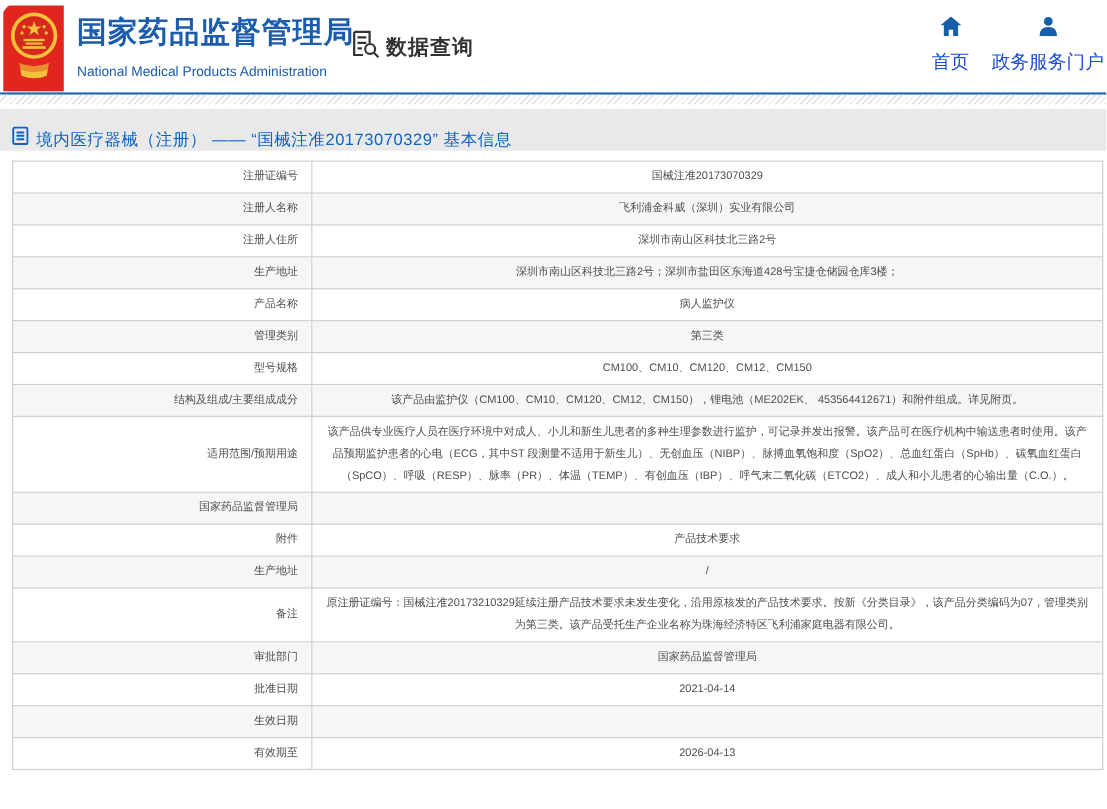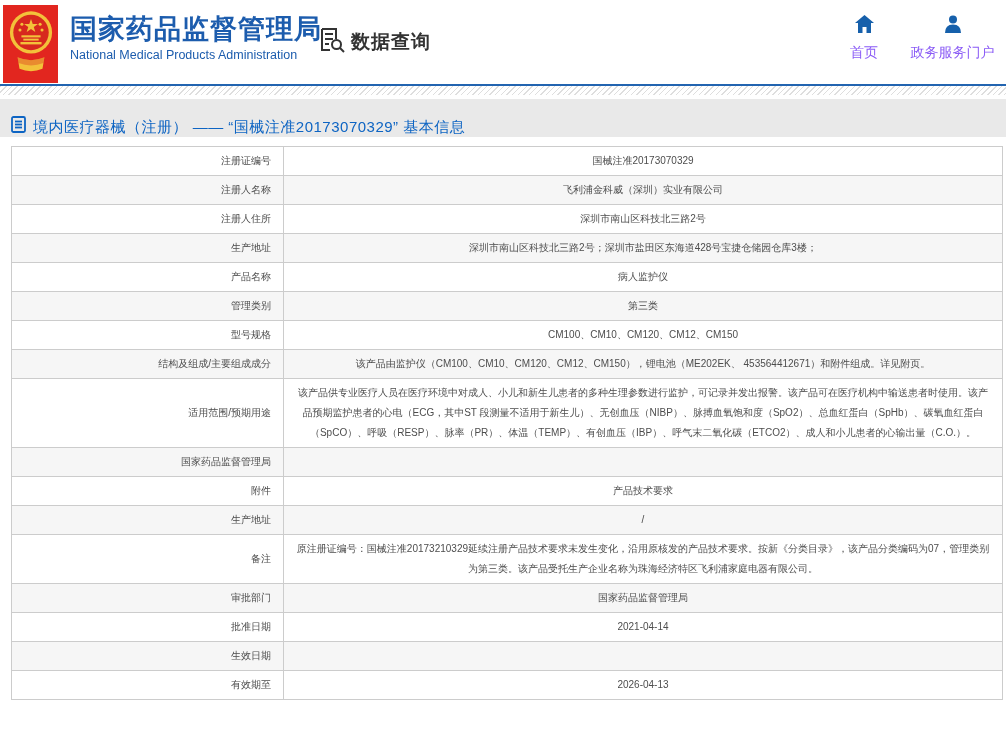--- a/index.html
+++ b/index.html
@@ -8,36 +8,36 @@
     --link-blue:#0d64c3;
     --icon-blue:#1660ab;
     --border:#cccccc;
     --row-alt:#f6f6f6;
     --bc-bg:#e9e9e9;
     --text:#4d4d4d;
   }
   *{margin:0;padding:0;box-sizing:border-box;}
   html,body{width:1006px;height:735px;overflow:hidden;background:#fff;
     font-family:"Liberation Sans","DejaVu Sans",sans-serif;}
-  .page{position:relative;width:1006px;height:735px;background:#fff;overflow:hidden;}
+  .page{position:relative;width:1006px;height:735px;background:#fff;overflow:hidden;border-radius:22px;}
 
   
   .header{position:absolute;top:0;left:0;width:1006px;height:84px;background:#fff;}
   .logo-box{position:absolute;left:3px;top:5px;width:55px;height:78px;background:var(--logo-red);
     display:flex;align-items:center;justify-content:center;}
   .org{position:absolute;left:70px;top:13px;}
   .org-cn{font-size:27px;font-weight:bold;color:var(--brand-blue);letter-spacing:1px;line-height:32px;}
-  .org-en{font-size:12.5px;color:var(--brand-blue);margin-top:3px;}
+  .org-en{font-size:12.5px;color:var(--brand-blue);margin-top:13px;}
   .data-query{position:absolute;left:318px;top:26px;display:flex;align-items:center;gap:5px;cursor:pointer;}
   .data-query-label{font-size:19px;font-weight:600;color:#333;letter-spacing:1px;}
   .nav-item{position:absolute;top:15px;display:flex;flex-direction:column;align-items:center;gap:7px;
     cursor:pointer;text-decoration:none;}
   .nav-home{left:836px;width:56px;}
   .nav-portal{left:905px;width:95px;}
-  .nav-label{font-size:14px;color:#8b5cf6;white-space:nowrap;}
+  .nav-label{font-size:17px;color:#1d4ed8;white-space:nowrap;}
 
   
   .blue-line{position:absolute;top:84px;left:0;width:1006px;height:2px;background:#2264b0;}
   .stripe-band{position:absolute;top:86px;left:0;width:1006px;height:9px;
     background:repeating-linear-gradient(135deg,#dedede 0,#dedede 1px,transparent 1px,transparent 4px);}
 
   
   .breadcrumb{position:absolute;top:99px;left:0;width:1006px;height:38px;background:var(--bc-bg);
     display:flex;align-items:flex-end;padding-left:11px;}
   .bc-text{font-size:15px;color:var(--link-blue);margin-left:7px;letter-spacing:0.5px;}

